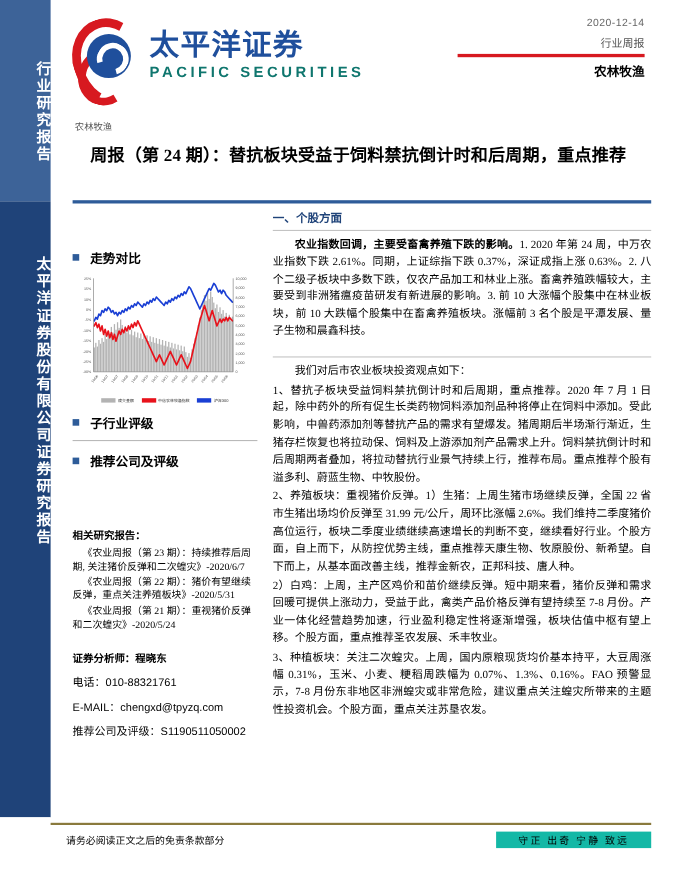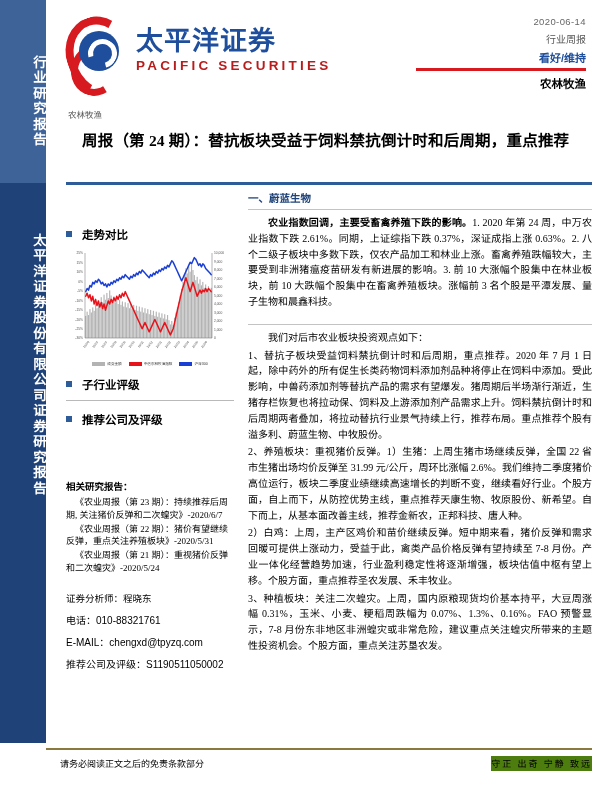--- a/index.html
+++ b/index.html
@@ -130,21 +130,21 @@
     font-size: 27px;
     font-weight: bold;
     color: #1f4f9c;
     letter-spacing: 1px;
     line-height: 1.05;
   }
   .logo-en {
     font-family: "Liberation Sans", sans-serif;
     font-size: 13.5px;
     font-weight: bold;
-    color: #b91c1c;
+    color: #0f766e;
     letter-spacing: 3.2px;
     margin-top: 2px;
   }
 
   .meta {
     position: absolute;
     right: 26px; top: 16px;
     width: 170px;
     text-align: right;
     font-family: "Liberation Sans", sans-serif;
@@ -243,21 +243,21 @@
   }
   .related-item {
     font-size: 9px;
     color: #000000;
     line-height: 1.42;
     text-indent: 9px;
     margin-bottom: 1px;
   }
   .analyst-head {
     font-size: 9.5px;
-    font-weight: normal;
+    font-weight: bold;
     color: #000000;
     margin-top: 16px;
     margin-bottom: 7px;
   }
   .analyst-line {
     font-size: 10px;
     color: #000000;
     margin-bottom: 7px;
     font-family: "Liberation Sans", sans-serif;
   }
@@ -306,22 +306,22 @@
     justify-content: space-between;
     align-items: baseline;
   }
   .footer-left {
     font-size: 9px;
     color: #000000;
   }
   .footer-right {
     font-size: 9px;
     color: #000000;
-    background: #4d7c0f;
-    padding: 1px 0;
+    background: #14b8a6;
+    padding: 1px 20px;
     letter-spacing: 2px;
   }
 
   
   .chart-svg { display: block; }
   .legend {
     display: flex;
     justify-content: center;
     gap: 7px;
     margin-top: 1px;
@@ -361,23 +361,22 @@
       <div class="swoosh"></div>
       <div class="disc"></div>
     </div>
     <div class="logo-words">
       <div class="logo-cn">太平洋证券</div>
       <div class="logo-en">PACIFIC SECURITIES</div>
     </div>
   </div>
 
   <div class="meta">
-    <div class="meta-date">2020-06-14</div>
+    <div class="meta-date">2020-12-14</div>
     <div class="meta-type">行业周报</div>
-    <div class="meta-rating">看好/维持</div>
     <div class="meta-rule"></div>
     <div class="meta-industry">农林牧渔</div>
   </div>
 
   <div class="breadcrumb">农林牧渔</div>
   <div class="doc-title">周报（第 24 期）：替抗板块受益于饲料禁抗倒计时和后周期，重点推荐</div>
 </div>
 <div class="blue-rule"></div>
 
 <div class="left-col">
@@ -559,21 +558,21 @@
 
   <div class="analyst-head">证券分析师：程晓东</div>
   <div class="analyst-line">电话：010-88321761</div>
   <div class="analyst-line">E-MAIL：chengxd@tpyzq.com</div>
   <div class="analyst-line">推荐公司及评级：S1190511050002</div>
 </div>
 
 <div class="right-col">
 
   <div>
-    <div class="sec-head">一、蔚蓝生物</div>
+    <div class="sec-head">一、个股方面</div>
     <div class="sec-rule"></div>
     <p class="para indent"><b>农业指数回调，主要受畜禽养殖下跌的影响。</b><span>1. 2020 年第 24 周，中万农业指数下跌 2.61%。同期，上证综指下跌 0.37%，深证成指上涨 0.63%。2. 八个二级子板块中多数下跌，仅农产品加工和林业上涨。畜禽养殖跌幅较大，主要受到非洲猪瘟疫苗研发有新进展的影响。3. 前 10 大涨幅个股集中在林业板块，前 10 大跌幅个股集中在畜禽养殖板块。涨幅前 3 名个股是平潭发展、量子生物和晨鑫科技。</span></p>
   </div>
 
   <div class="sec-gap"></div>
 
   <div>
     <div class="sec-rule"></div>
     <p class="para indent">我们对后市农业板块投资观点如下：</p>
     <p class="para">1、替抗子板块受益饲料禁抗倒计时和后周期，重点推荐。2020 年 7 月 1 日起，除中药外的所有促生长类药物饲料添加剂品种将停止在饲料中添加。受此影响，中兽药添加剂等替抗产品的需求有望爆发。猪周期后半场渐行渐近，生猪存栏恢复也将拉动保、饲料及上游添加剂产品需求上升。饲料禁抗倒计时和后周期两者叠加，将拉动替抗行业景气持续上行，推荐布局。重点推荐个股有溢多利、蔚蓝生物、中牧股份。</p>

